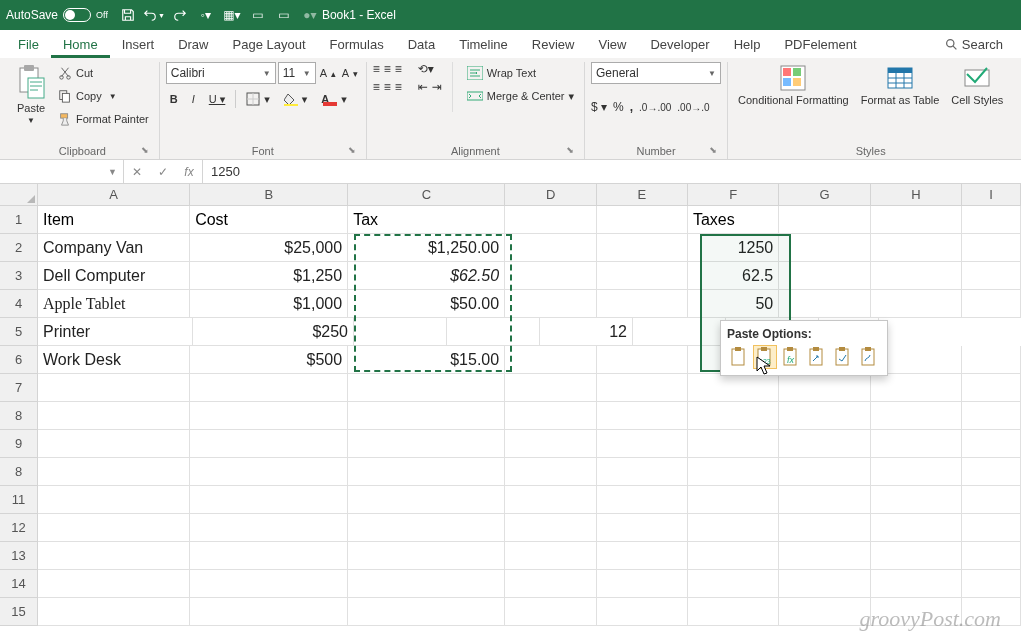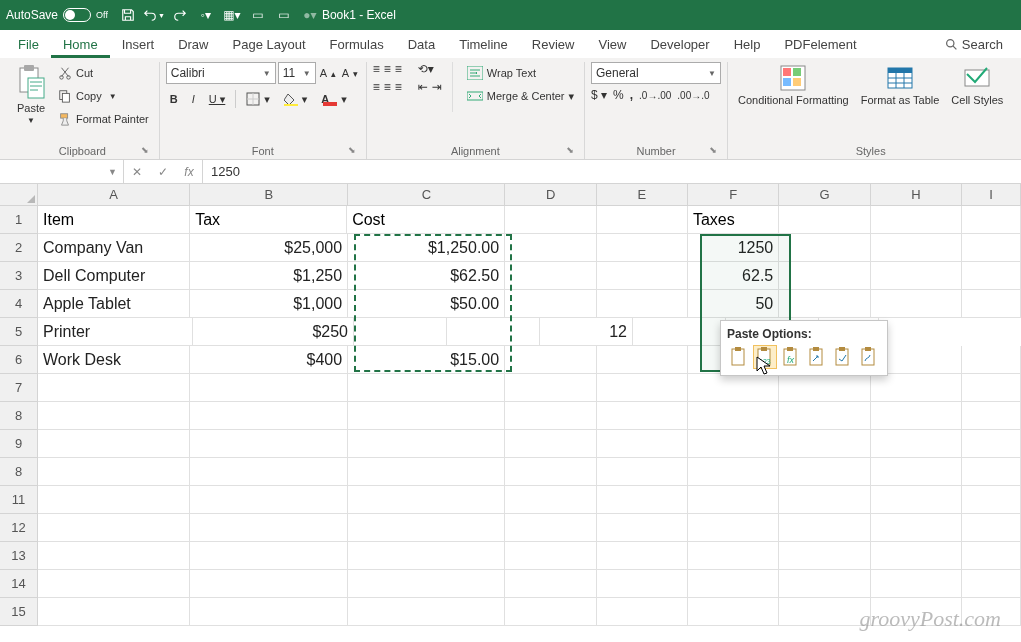--- a/index.html
+++ b/index.html
@@ -227,21 +227,21 @@
               <rect x="0" y="3" width="16" height="8" fill="none" stroke="#3a7"></rect>
               <path d="M4 7l-2-2m2 2-2 2m10-2 2-2m-2 2 2 2" stroke="#3a7" fill="none"></path>
             </svg><span>Merge &amp; Center</span> ▾</div>
       </div>
     </div>
     <div class="rgroup-label"><span>Alignment</span><span class="launcher">⬊</span></div>
   </div>
 
   <div class="rgroup">
     <div class="rgroup-body">
-        <div class="stack" style="gap:4px">
+        <div class="stack" style="gap:16px">
       <div class="combo" style="width:130px">
             <span>General</span>
             <span class="arrow">▼</span>
           </div>
       <div class="row" style="gap:6px">
         <span>$ ▾</span>
         <span>%</span>
         <span style="font-weight:bold">,</span>
         <span style="font-size:10px">.0→.00</span>
         <span style="font-size:10px">.00→.0</span>
@@ -325,22 +325,22 @@
       <div class="rowhead">8</div>
       <div class="rowhead">11</div>
       <div class="rowhead">12</div>
       <div class="rowhead">13</div>
       <div class="rowhead">14</div>
       <div class="rowhead">15</div>
     </div>
   <div class="cells" id="cells">
       <div class="crow">
         <div class="cell bold" style="width: 155px;">Item</div>
+        <div class="cell bold" style="width: 161px;">Cost</div>
         <div class="cell bold" style="width: 160px;">Tax</div>
-        <div class="cell bold" style="width: 161px;">Cost</div>
         <div class="cell bold" style="width: 93px;"></div>
         <div class="cell bold" style="width: 93px;"></div>
         <div class="cell bold" style="width: 93px;">Taxes</div>
         <div class="cell bold" style="width: 93px;"></div>
         <div class="cell bold" style="width: 93px;"></div>
         <div class="cell bold" style="width: 60px;"></div>
       </div>
       <div class="crow">
         <div class="cell" style="width: 155px;">Company Van</div>
         <div class="cell right" style="width: 161px;">$25,000</div>
@@ -348,30 +348,30 @@
         <div class="cell" style="width: 93px;"></div>
         <div class="cell" style="width: 93px;"></div>
         <div class="cell right" style="width: 93px;">1250</div>
         <div class="cell" style="width: 93px;"></div>
         <div class="cell" style="width: 93px;"></div>
         <div class="cell" style="width: 60px;"></div>
       </div>
       <div class="crow">
         <div class="cell" style="width: 155px;">Dell Computer</div>
         <div class="cell right" style="width: 161px;">$1,250</div>
-        <div class="cell right" style="width: 160px;">$62.50</div>
+        <div class="cell right" style="width: 160px; font-style: italic;">$62.50</div>
         <div class="cell" style="width: 93px;"></div>
         <div class="cell" style="width: 93px;"></div>
         <div class="cell right" style="width: 93px;">62.5</div>
         <div class="cell" style="width: 93px;"></div>
         <div class="cell" style="width: 93px;"></div>
         <div class="cell" style="width: 60px;"></div>
       </div>
       <div class="crow">
-        <div class="cell" style="width: 155px;">Apple Tablet</div>
+        <div class="cell" style="width: 155px; font-family: Liberation Serif, serif;">Apple Tablet</div>
         <div class="cell right" style="width: 161px;">$1,000</div>
         <div class="cell right" style="width: 160px;">$50.00</div>
         <div class="cell" style="width: 93px;"></div>
         <div class="cell" style="width: 93px;"></div>
         <div class="cell right" style="width: 93px;">50</div>
         <div class="cell" style="width: 93px;"></div>
         <div class="cell" style="width: 93px;"></div>
         <div class="cell" style="width: 60px;"></div>
       </div>
       <div class="crow">
@@ -379,21 +379,21 @@
         <div class="cell right" style="width: 161px;">$250</div>
         <div class="cell" style="width: 93px;"></div>
         <div class="cell" style="width: 93px;"></div>
         <div class="cell right" style="width: 93px;">12</div>
         <div class="cell" style="width: 93px;"></div>
         <div class="cell" style="width: 93px;"></div>
         <div class="cell" style="width: 60px;"></div>
       </div>
       <div class="crow">
         <div class="cell" style="width: 155px;">Work Desk</div>
-        <div class="cell right" style="width: 161px;">$400</div>
+        <div class="cell right" style="width: 161px;">$500</div>
         <div class="cell right" style="width: 160px;">$15.00</div>
         <div class="cell" style="width: 93px;"></div>
         <div class="cell" style="width: 93px;"></div>
         <div class="cell right" style="width: 93px;">1</div>
         <div class="cell" style="width: 93px;"></div>
         <div class="cell" style="width: 93px;"></div>
         <div class="cell" style="width: 60px;"></div>
       </div>
       <div class="crow">
         <div class="cell" style="width: 155px;"></div>

